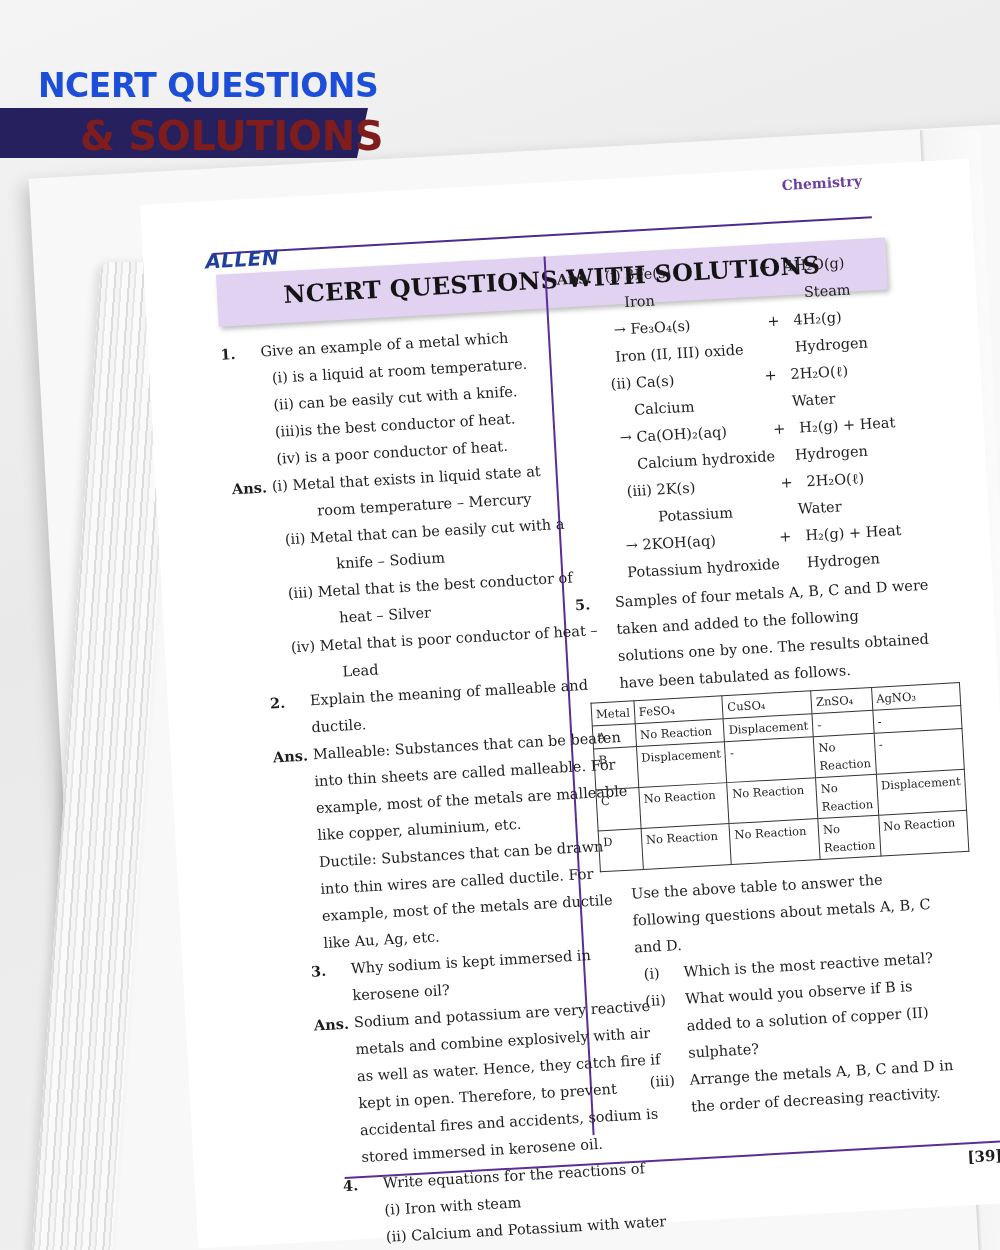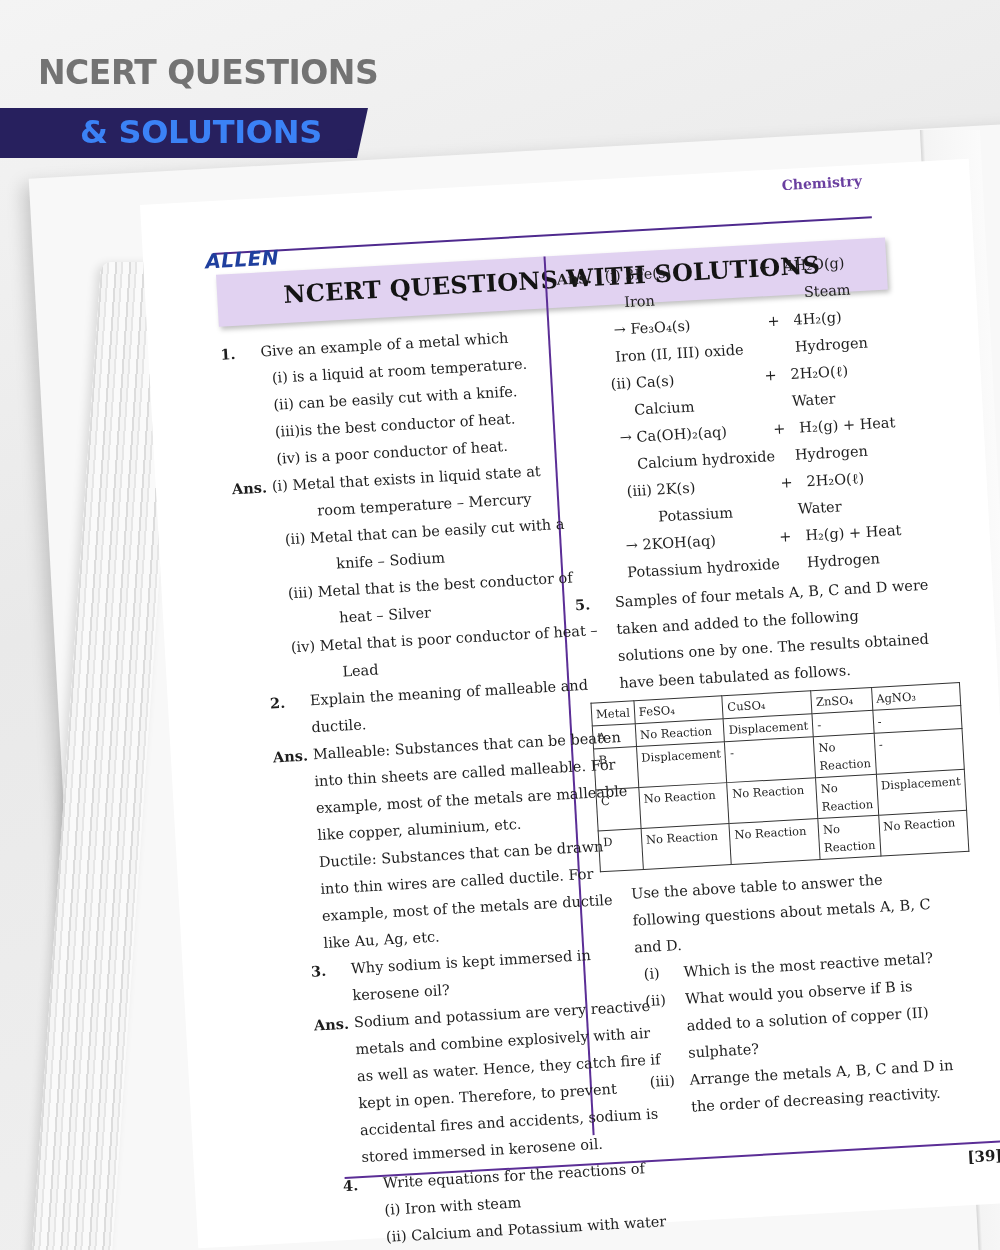--- a/index.html
+++ b/index.html
@@ -7,33 +7,33 @@
   body {
     position: relative;
     background: linear-gradient(160deg, #f4f4f4 0%, #e9e9e9 40%, #f2f2f2 100%);
     font-family: "DejaVu Serif", serif;
     color: #1e1e1e;
   }
 
   
   .banner { position: absolute; left: 0; top: 0; width: 1000px; height: 170px; }
   .banner-line1 {
-    position: absolute; left: 38px; top: 53px;
+    position: absolute; left: 38px; top: 66px;
     font-family: "DejaVu Sans", sans-serif; font-weight: bold;
-    font-size: 33px; letter-spacing: -0.5px; color: #737373; text-align: right;
+    font-size: 33px; letter-spacing: -0.5px; color: #1d4ed8; text-align: right;
   }
   .banner-bar {
     position: absolute; left: 0; top: 108px; width: 368px; height: 50px;
     background: #27205e;
     clip-path: polygon(0 0, 100% 0, 97% 100%, 0 100%);
   }
   .banner-line2 {
     position: absolute; left: 80px; top: 113px;
     font-family: "DejaVu Sans", sans-serif; font-weight: bold;
-    font-size: 32px; color: #3b82f6; letter-spacing: -0.3px;
+    font-size: 40px; color: #7f1d1d; letter-spacing: -0.3px;
   }
 
   
   .book-back {
     position: absolute; left: 60px; top: 150px; width: 1000px; height: 1150px;
     background: #f8f8f8;
     transform: rotate(-3.2deg);
     box-shadow: -6px 6px 18px rgba(0,0,0,0.18);
   }
   .page-edges {

